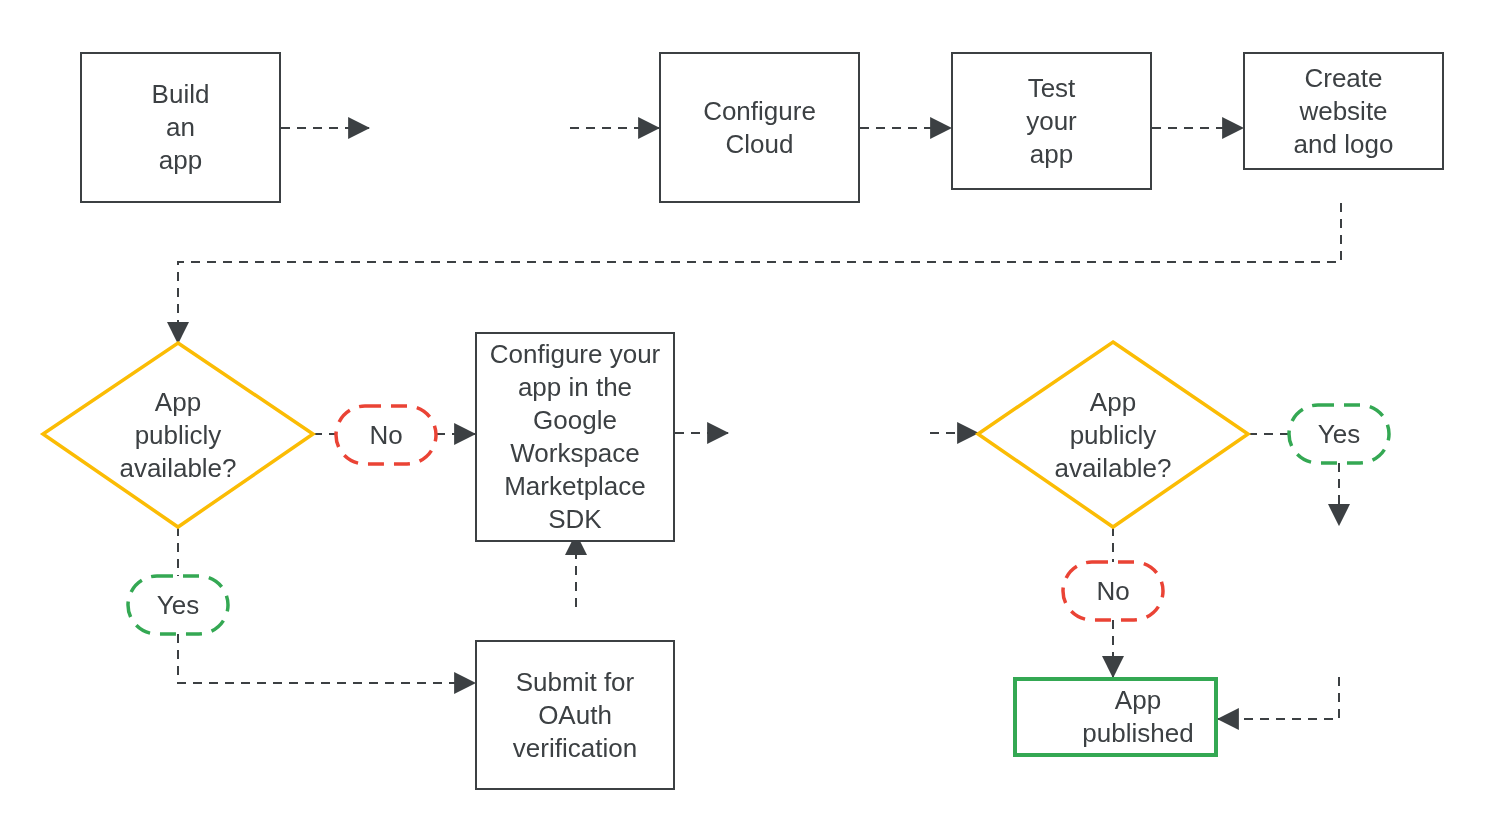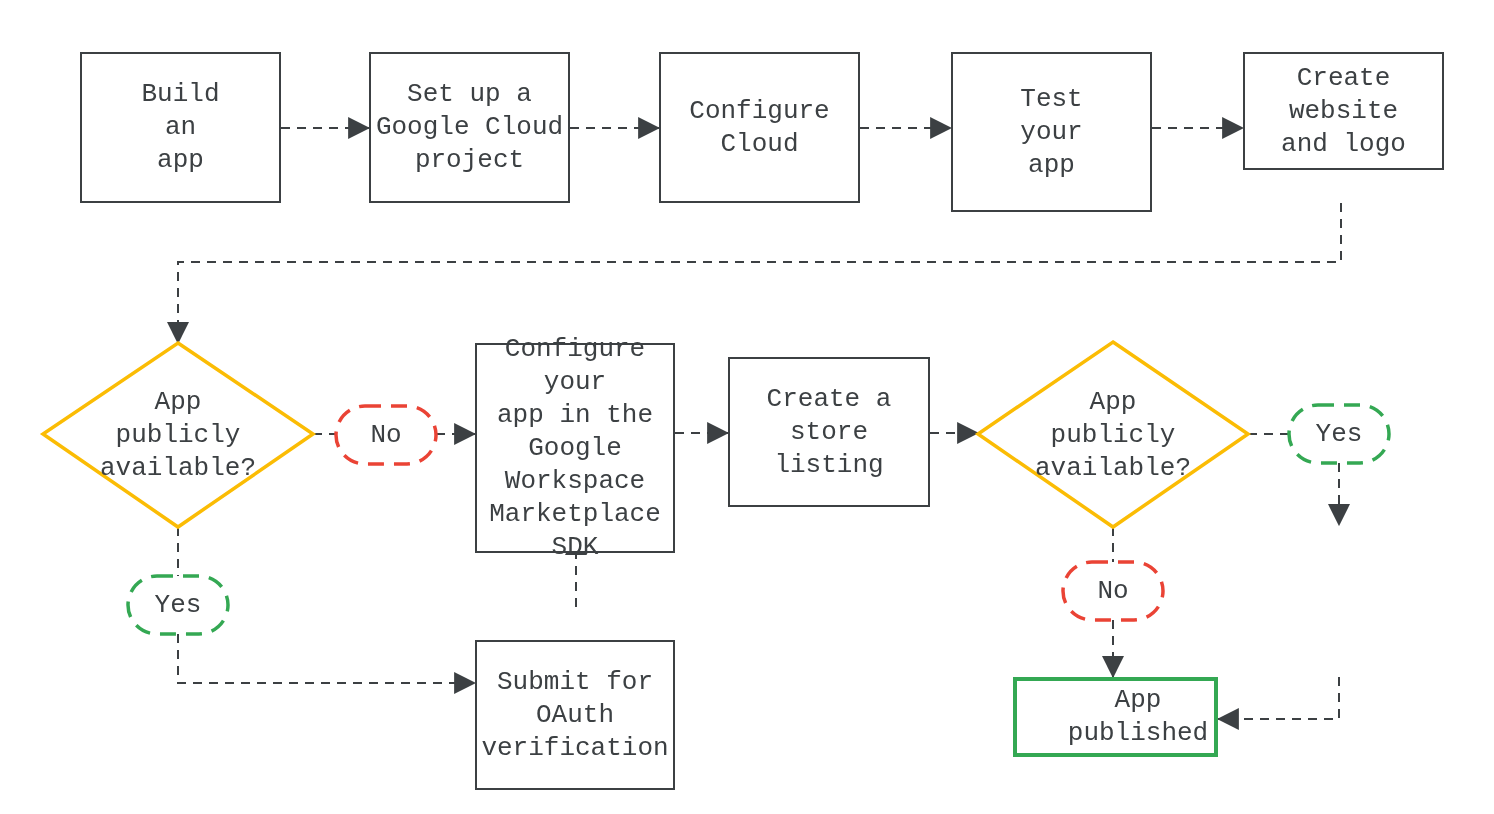--- a/index.html
+++ b/index.html
@@ -1,20 +1,20 @@
 <!DOCTYPE html>
 <html style="--c-ink: #3C4043; --c-yellow: #FBBC04; --c-red: #EA4335; --c-green: #34A853; --c-background: #FFFFFF;"><head>
 <meta charset="utf-8">
 <style>
   html,body{margin:0;padding:0;background:#fff;}
   #diagram{
     position:relative;
     width:1494px;height:814px;
     background:var(--c-background,#FFFFFF);
-    font-family:Liberation Mono, monospace;
+    font-family:Liberation Sans, sans-serif;
     color:var(--c-ink,#3C4043);
     overflow:hidden;
   }
   .layer{position:absolute;left:0;top:0;}
   .node,.dlabel,.plabel{
     position:absolute;
     display:flex;align-items:center;justify-content:center;
     text-align:center;white-space:pre-line;
     font-size:26px;line-height:33px;
     box-sizing:border-box;
@@ -79,40 +79,35 @@
 
     <rect class="pill red" x="336" y="406" width="100" height="58" rx="29"></rect>
     <rect class="pill green" x="128" y="576" width="100" height="58" rx="29"></rect>
     <rect class="pill green" x="1289" y="405" width="100" height="58" rx="29"></rect>
     <rect class="pill red" x="1063" y="562" width="100" height="58" rx="29"></rect>
   </svg>
 
   <div class="node" style="left:80px;top:52px;width:201px;height:151px">Build
 an
 app</div>
-  <div class="node" style="left:369px;top:52px;width:201px;height:151px">Set up a
-Google Cloud
-project</div>
   <div class="node" style="left:659px;top:52px;width:201px;height:151px">Configure
 Cloud</div>
-  <div class="node" style="left:951px;top:52px;width:201px;height:160px">Test
+  <div class="node" style="left:951px;top:52px;width:201px;height:138px">Test
 your
 app</div>
   <div class="node" style="left:1243px;top:52px;width:201px;height:118px">Create
 website
 and logo</div>
 
-  <div class="node" style="left:475px;top:343px;width:200px;height:210px">Configure your
+  <div class="node" style="left:475px;top:332px;width:200px;height:210px">Configure your
 app in the
 Google
 Workspace
 Marketplace
 SDK</div>
-  <div class="node" style="left:728px;top:357px;width:202px;height:150px">Create a
-store listing</div>
   <div class="node" style="left:475px;top:640px;width:200px;height:150px">Submit for
 OAuth
 verification</div>
   <div class="node terminal" style="left:1013px;top:677px;width:205px;height:80px">App published</div>
 
   <div class="dlabel" style="left:78px;top:386px;width:200px;height:99px">App
 publicly
 available?</div>
   <div class="dlabel" style="left:1013px;top:386px;width:200px;height:99px">App
 publicly

